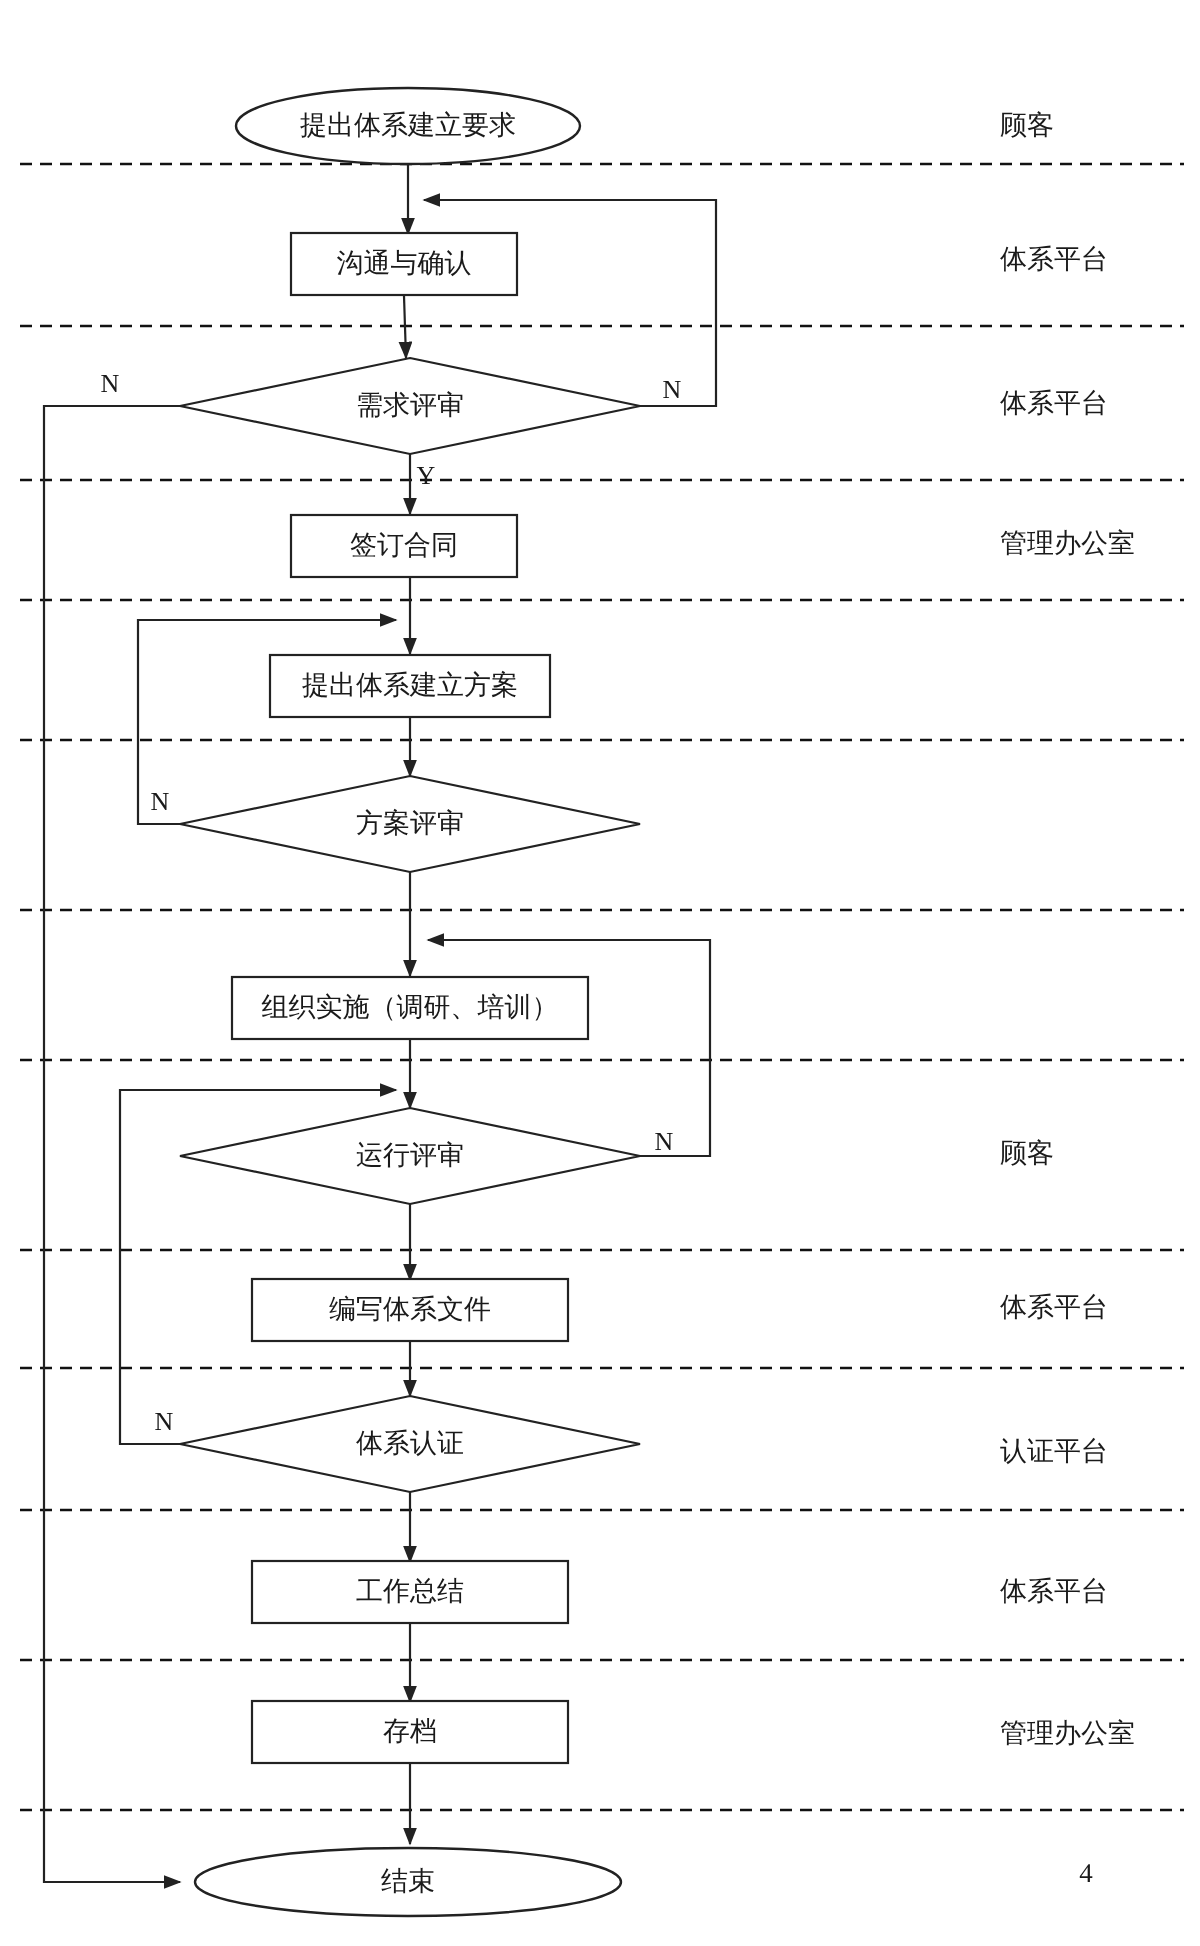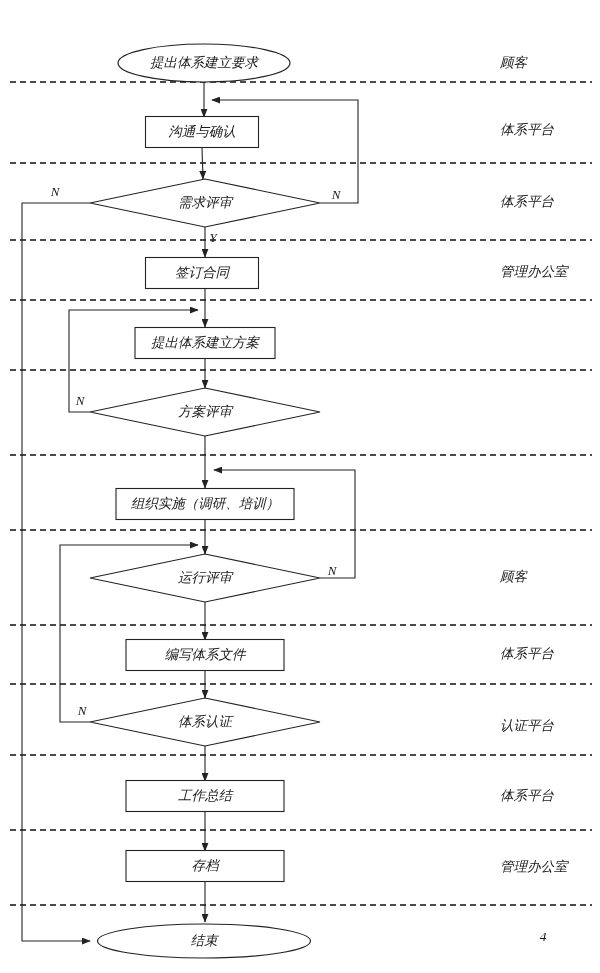--- a/index.html
+++ b/index.html
@@ -14,21 +14,20 @@
     color: #1a1a1a;
     position: relative;
     overflow: hidden;
   }
   #flow-root {
     position: absolute;
     left: 0;
     top: 0;
     width: 600px;
     height: 973px;
-    font-style: italic;
   }
   svg.flow {
     display: block;
     width: 600px;
     height: 973px;
   }
   .node-shape {
     fill: #ffffff;
     stroke: #222222;
     stroke-width: 1.1;

